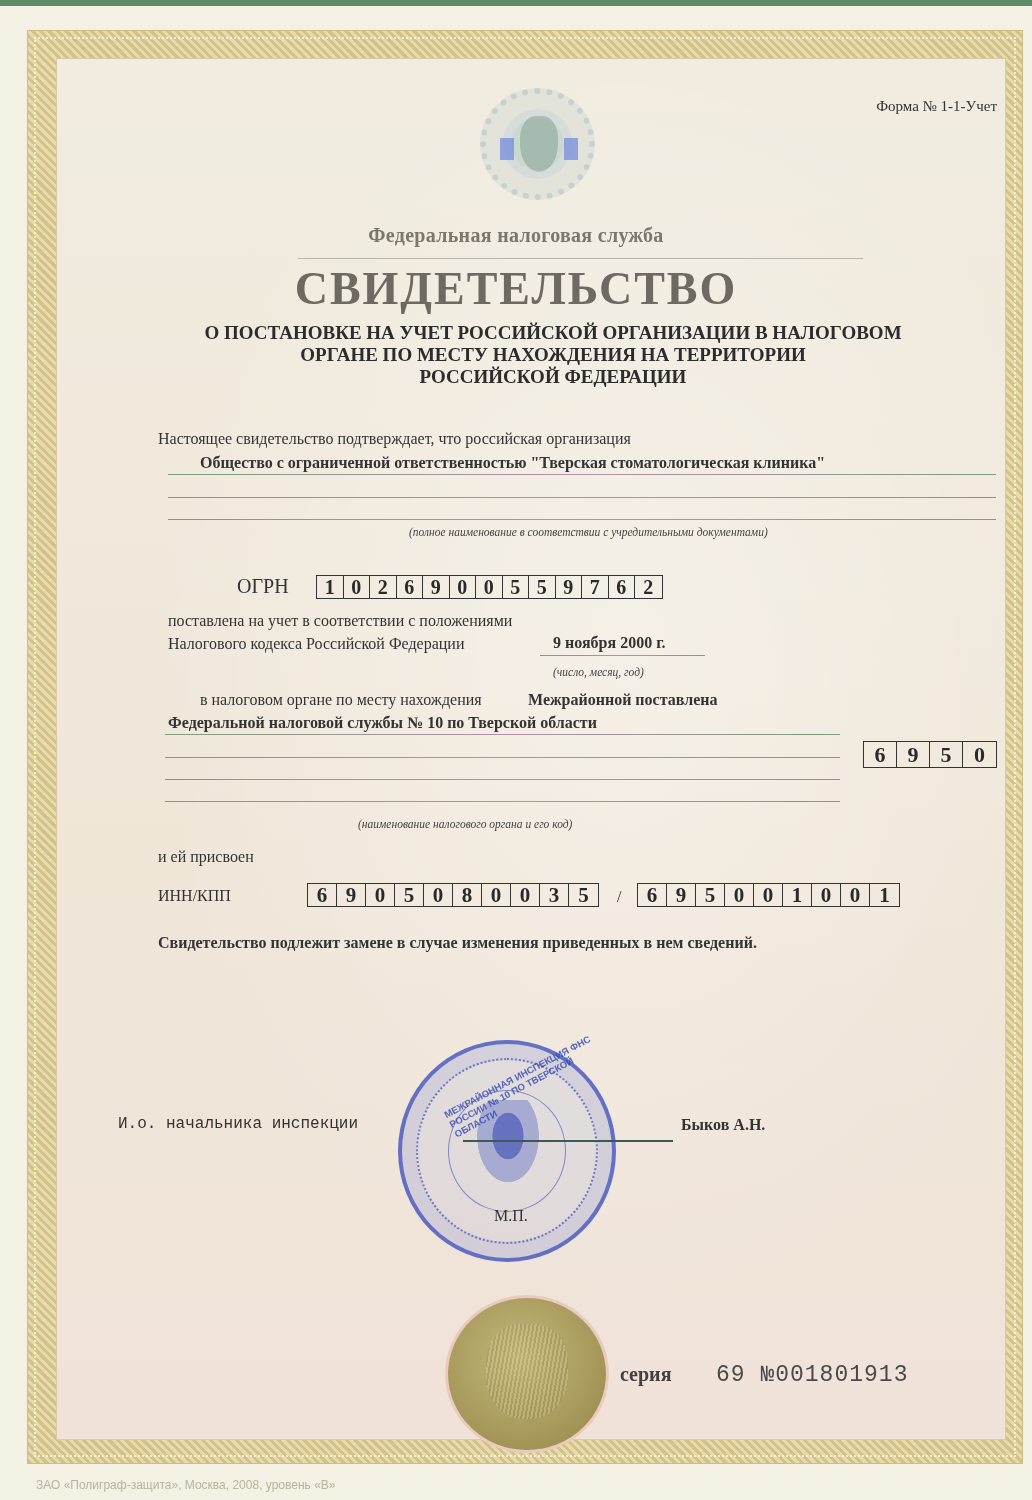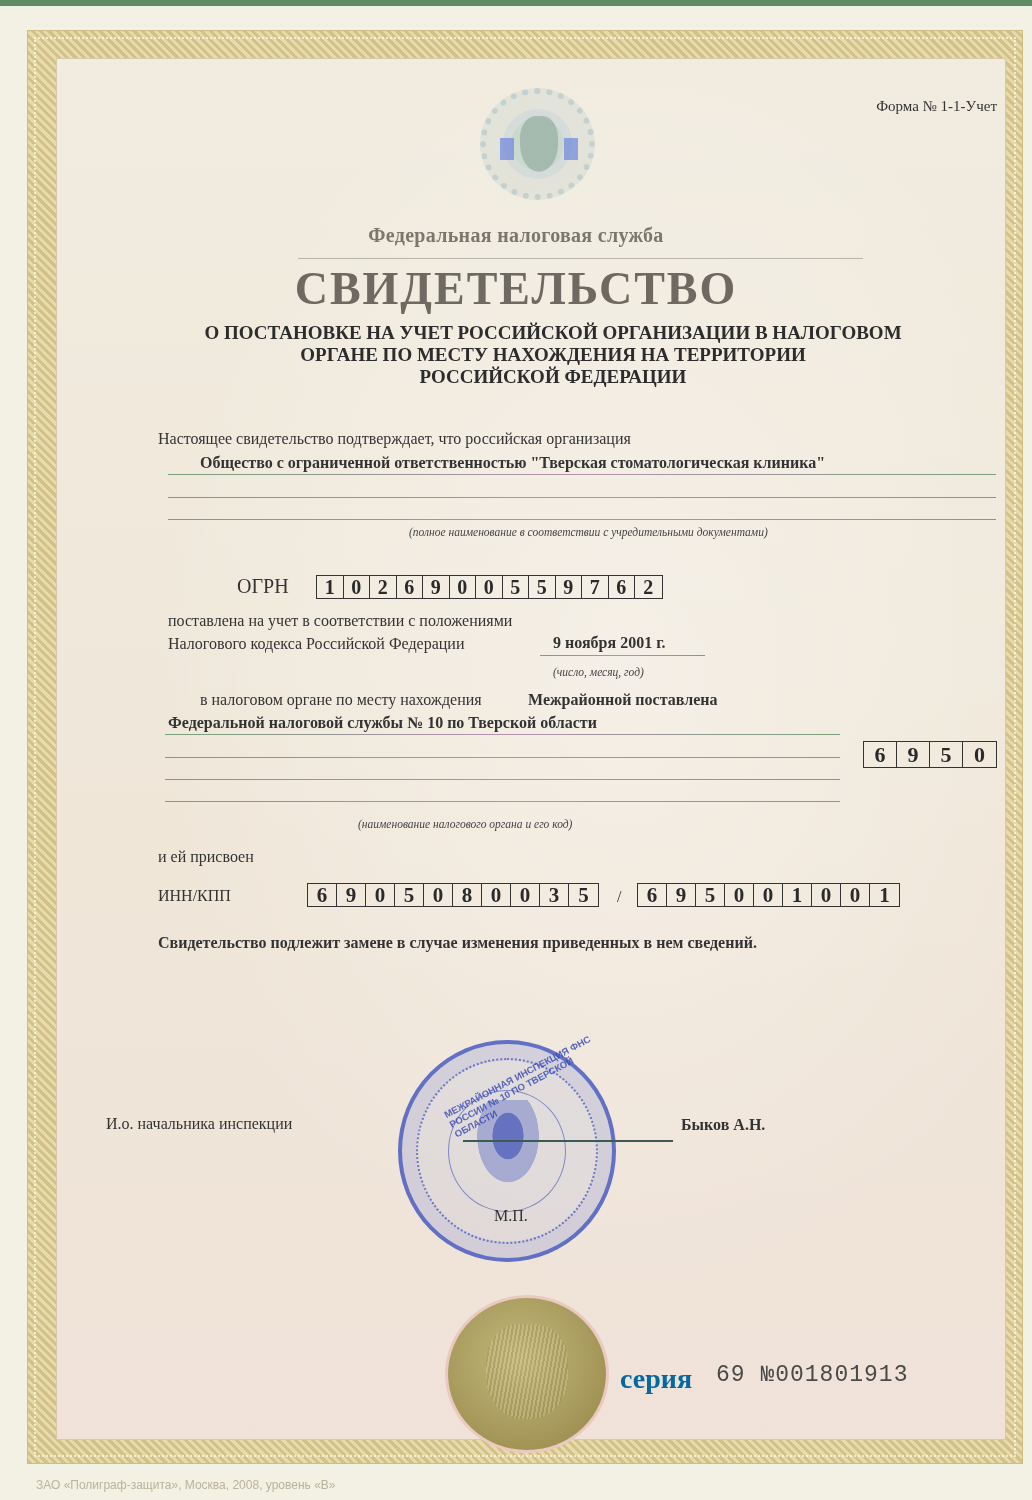--- a/index.html
+++ b/index.html
@@ -80,21 +80,21 @@
   .mp { position:absolute; left:494px; top:1207px; font-size:16px; color:#333; }
 
   .seal {
     position:absolute; left:448px; top:1298px; width:158px; height:152px; border-radius:50%;
     background: radial-gradient(circle at 45% 40%, #c3b77a 0%, #a99c5e 55%, #938546 100%);
     box-shadow:0 0 0 3px #ecc9c0;
   }
   .seal .eagle-emboss { position:absolute; left:38px; top:26px; width:82px; height:95px; border-radius:40% 40% 45% 45%;
     background: repeating-linear-gradient(100deg, rgba(255,245,200,.18) 0 2px, rgba(0,0,0,.06) 2px 4px); }
 
-  .series-label { position:absolute; left:620px; top:1363px; font-weight:bold; font-size:28px; color:#0369a1; }
+  .series-label { position:absolute; left:620px; top:1363px; font-weight:bold; font-size:20px; color:#404040; }
   .series-num { position:absolute; left:716px; top:1362px; font-family:Liberation Mono, monospace; font-size:23px; color:#4a4a48; letter-spacing:1px; }
 </style>
 </head>
 <body>
 
 <div class="sheet-outer"></div>
 <div class="top-edge"></div>
 <div class="border-frame"></div>
 <div class="inner-paper"></div>
 
@@ -134,21 +134,21 @@
     <div class="cell" style="width: 26.5px; height: 22px; line-height: 22px; font-size: 20px;">5</div>
     <div class="cell" style="width: 26.5px; height: 22px; line-height: 22px; font-size: 20px;">5</div>
     <div class="cell" style="width: 26.5px; height: 22px; line-height: 22px; font-size: 20px;">9</div>
     <div class="cell" style="width: 26.5px; height: 22px; line-height: 22px; font-size: 20px;">7</div>
     <div class="cell" style="width: 26.5px; height: 22px; line-height: 22px; font-size: 20px;">6</div>
     <div class="cell" style="width: 26.5px; height: 22px; line-height: 22px; font-size: 20px;">2</div>
   </div>
 
 <div class="txt" style="left:168px;top:612px;">поставлена на учет в соответствии с положениями</div>
 <div class="txt" style="left:168px;top:635px;">Налогового кодекса Российской Федерации</div>
-<div class="txt bold" style="left:553px;top:634px;">9 ноября 2001 г.</div>
+<div class="txt bold" style="left:553px;top:634px;">9 ноября 2000 г.</div>
 <div class="rule" style="left:540px;top:655px;width:165px;"></div>
 <div class="hint" style="left:553px;top:666px;">(число, месяц, год)</div>
 
 <div class="txt" style="left:168px;top:691px;margin-left:32px;">в налоговом органе по месту нахождения</div>
 <div class="txt bold" style="left:528px;top:691px;">Межрайонной поставлена</div>
 <div class="txt bold" style="left:168px;top:714px;">Федеральной налоговой службы № 10 по Тверской области</div>
 <div class="rule" style="left:165px;top:734px;width:675px;"></div>
 <div class="rule" style="left:165px;top:757px;width:675px;"></div>
 <div class="rule" style="left:165px;top:779px;width:675px;"></div>
 <div class="rule" style="left:165px;top:801px;width:675px;"></div>
@@ -182,21 +182,21 @@
     <div class="cell" style="width: 29px; height: 22px; line-height: 22px; font-size: 21px;">0</div>
     <div class="cell" style="width: 29px; height: 22px; line-height: 22px; font-size: 21px;">0</div>
     <div class="cell" style="width: 29px; height: 22px; line-height: 22px; font-size: 21px;">1</div>
     <div class="cell" style="width: 29px; height: 22px; line-height: 22px; font-size: 21px;">0</div>
     <div class="cell" style="width: 29px; height: 22px; line-height: 22px; font-size: 21px;">0</div>
     <div class="cell" style="width: 29px; height: 22px; line-height: 22px; font-size: 21px;">1</div>
   </div>
 
 <div class="txt bold" style="left:158px;top:934px;">Свидетельство подлежит замене в случае изменения приведенных в нем сведений.</div>
 
-<div class="txt" style="left:106px;top:1115px;">И.о. начальника инспекции</div>
+<div class="txt" style="left:118px;top:1115px;font-family:Liberation Mono, monospace;">И.о. начальника инспекции</div>
 <div class="stamp">
   <div class="ring2"></div>
   <div class="ring3"></div>
   <div class="eagle"></div>
   <div class="stamp-text" style="left:38px;top:24px;transform:rotate(-28deg);">МЕЖРАЙОННАЯ ИНСПЕКЦИЯ ФНС РОССИИ № 10 ПО ТВЕРСКОЙ ОБЛАСТИ</div>
 </div>
 <div class="signature-line"></div>
 <div class="txt bold" style="left:681px;top:1116px;">Быков А.Н.</div>
 <div class="mp">М.П.</div>
 

